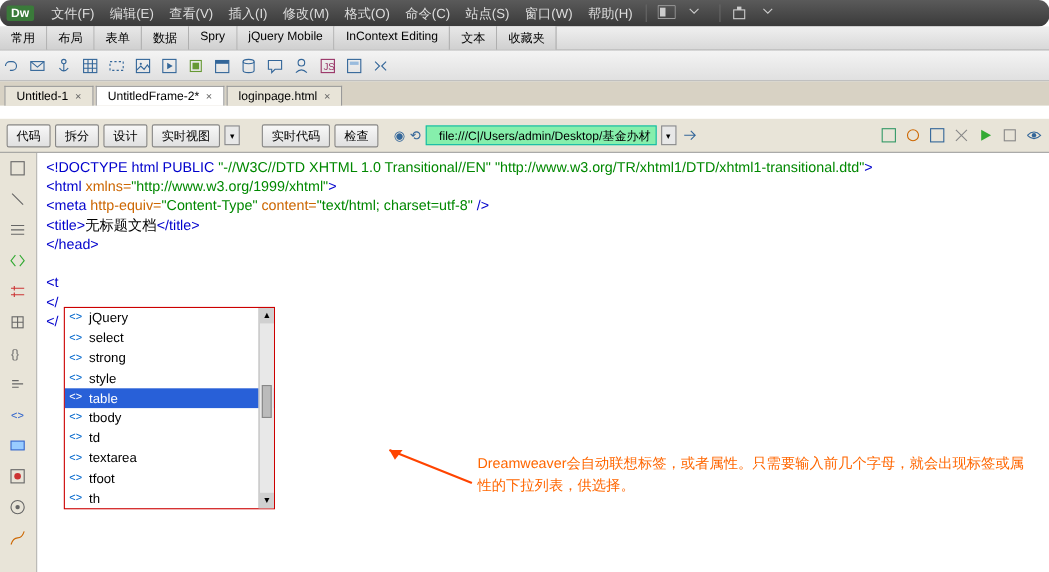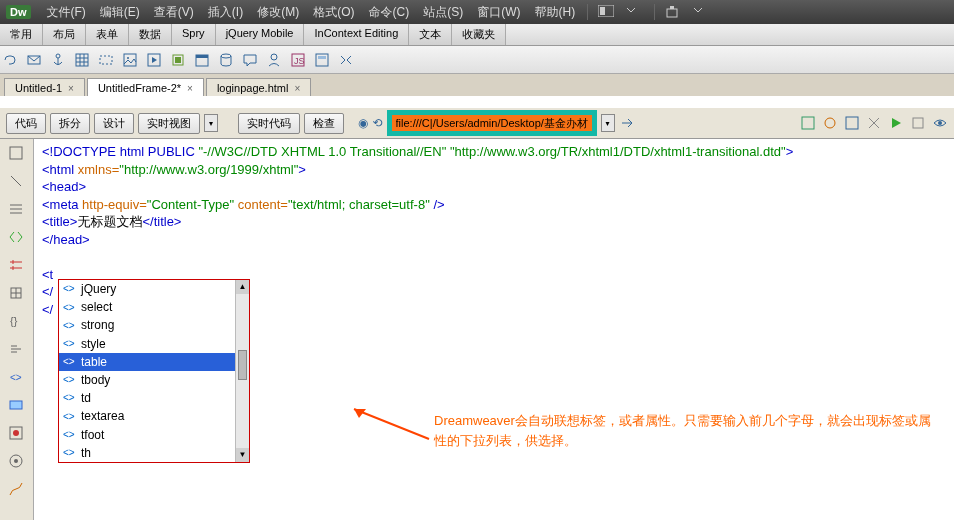--- a/index.html
+++ b/index.html
@@ -1,33 +1,33 @@
 <!DOCTYPE html>
 <html><head>
 <meta charset="utf-8">
 <style>
 * { margin:0; padding:0; box-sizing:border-box; font-family:"Microsoft YaHei",Arial,sans-serif; }
 body { background:#fff; font-size:12px; width:954px; height:520px; overflow:hidden; }
-.menubar { background:linear-gradient(#5a5a5a,#3a3a3a); height:24px; display:flex; align-items:center; color:#ddd; padding:0 6px; gap:2px; }
+.menubar { background:linear-gradient(#5a5a5a,#3a3a3a); height:24px; display:flex; align-items:center; color:#ddd; padding:0 6px; gap:2px;border-radius:10px; }
 .logo { background:#3a7a3a; color:#fff; font-weight:bold; padding:1px 4px; font-size:11px; border-radius:2px; margin-right:8px; }
 .menu-item { padding:2px 6px; cursor:pointer; }
 .menu-sep { width:1px; height:16px; background:#666; margin:0 4px; }
 .menu-icon { width:18px; height:14px; display:inline-block; margin:0 4px; cursor:pointer; }
 .tabbar { background:linear-gradient(#f0f0f0,#d8d8d8); height:22px; display:flex; border-bottom:1px solid #999; }
 .cat-tab { padding:3px 10px; border-right:1px solid #aaa; cursor:pointer; font-size:11px; background:linear-gradient(#e8e8e8,#d0d0d0); }
 .iconbar { background:linear-gradient(#f4f4f4,#e0e0e0); height:28px; display:flex; align-items:center; padding:0 0; gap:4px; border-bottom:1px solid #aaa; }
 .tb-icon { width:20px; height:20px; border:1px solid transparent; cursor:pointer; display:flex; align-items:center; justify-content:center; }
 .doctabs { background:#d8d2c4; height:22px; display:flex; align-items:flex-end; padding:0 4px; }
 .doctab { background:#e8e4d8; padding:3px 10px 2px; font-size:11px; border:1px solid #999; border-bottom:none; margin-right:2px; cursor:pointer; display:flex; align-items:center; gap:6px; }
 .doctab.active { background:#fff; }
 .doctab .x { cursor:pointer; font-size:10px; color:#666; }
 .viewbar { background:#e8e4d8; height:14px; display:flex; align-items:center; padding:15px 6px; gap:4px; border-bottom:1px solid #999;margin-top:12px; }
 .vbtn { background:linear-gradient(#f8f8f8,#e0e0e0); border:1px solid #888; padding:2px 8px; font-size:11px; cursor:pointer; border-radius:2px; }
 .addr { flex:1; display:flex; align-items:center; gap:4px; margin-left:10px; }
-.addr-input { background:#f97316; border:5px solid #14b8a6; padding:2px 4px; font-size:11px; width:210px; }
+.addr-input { background:#86efac; border:1px solid #14b8a6; padding:2px 4px; font-size:11px; width:210px;text-align:right; }
 .addr-dd { width:14px; height:18px; border:1px solid #888; background:#e8e8e8; cursor:pointer; display:flex; align-items:center; justify-content:center; font-size:8px; }
 .tool-icons { display:flex; gap:6px; align-items:center; }
 .ti { width:16px; height:16px; cursor:pointer; }
 .main { display:flex; height:398px; }
 .side { width:34px; background:#e8e4d8; border-right:1px solid #aaa; display:flex; flex-direction:column; align-items:center; padding-top:6px; gap:10px; }
 .side-ic { width:18px; height:18px; cursor:pointer; }
 .code { flex:1; background:#fff; padding:4px 8px; font-family:"Courier New",monospace; font-size:13px; line-height:1.35; position:relative; }
 .tag { color:#0000cc; }
 .attr { color:#cc6600; }
 .str { color:#008800; }
@@ -330,21 +330,20 @@
     <span class="side-ic">
         <svg width="16" height="16">
           <path d="M2 14 Q4 8 8 8 Q12 8 14 2" stroke="#c60" fill="none"></path>
         </svg>
       </span>
   </div>
 
   <div class="code">
     <div><span class="tag">&lt;!DOCTYPE html PUBLIC </span><span class="str">"-//W3C//DTD XHTML 1.0 Transitional//EN"</span><span> </span><span class="str">"http://www.w3.org/TR/xhtml1/DTD/xhtml1-transitional.dtd"</span><span class="tag">&gt;</span></div>
     <div><span class="tag">&lt;html </span><span class="attr">xmlns=</span><span class="str">"http://www.w3.org/1999/xhtml"</span><span class="tag">&gt;</span></div>
-    <div class="tag">&lt;head&gt;</div>
     <div><span class="tag">&lt;meta </span><span class="attr">http-equiv=</span><span class="str">"Content-Type"</span><span class="attr"> content=</span><span class="str">"text/html; charset=utf-8"</span><span class="tag"> /&gt;</span></div>
     <div><span class="tag">&lt;title&gt;</span><span>无标题文档</span><span class="tag">&lt;/title&gt;</span></div>
     <div class="tag">&lt;/head&gt;</div>
     <div>&nbsp;</div>
     <div class="tag">&lt;t</div>
     <div class="tag">&lt;/</div>
     <div class="tag">&lt;/</div>
 
     <div class="autocomplete">
       <div class="ac-item">

